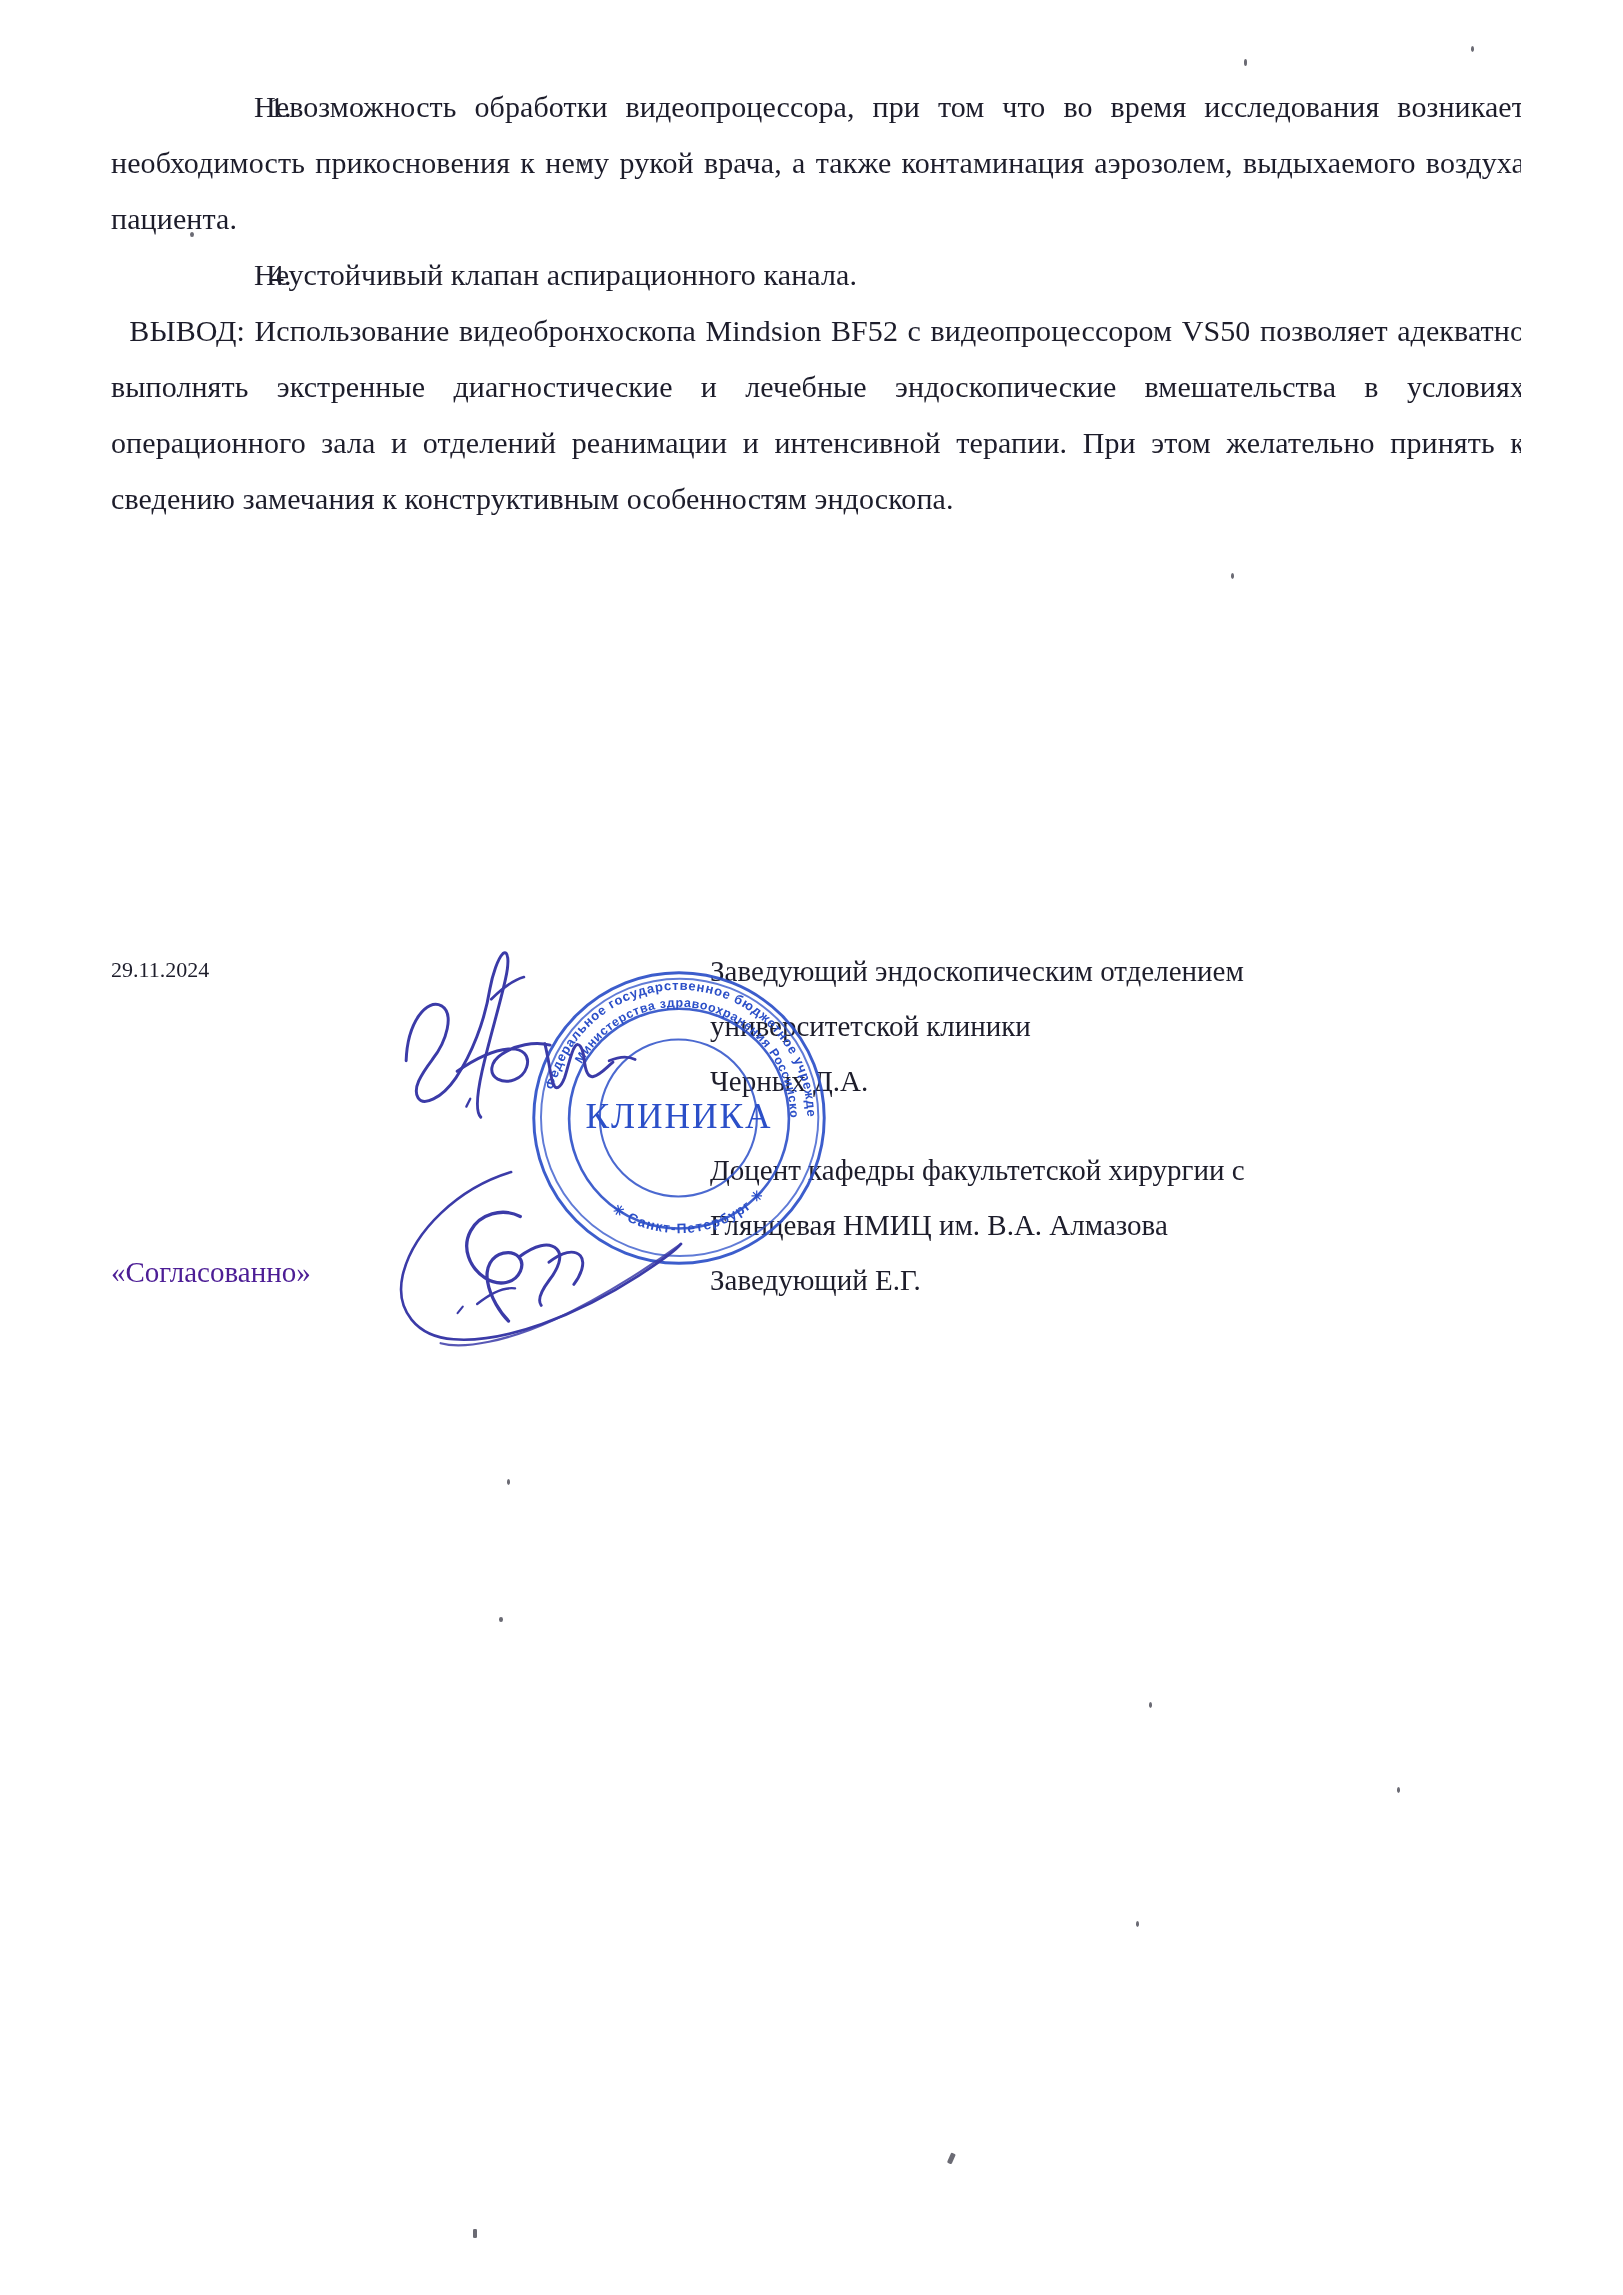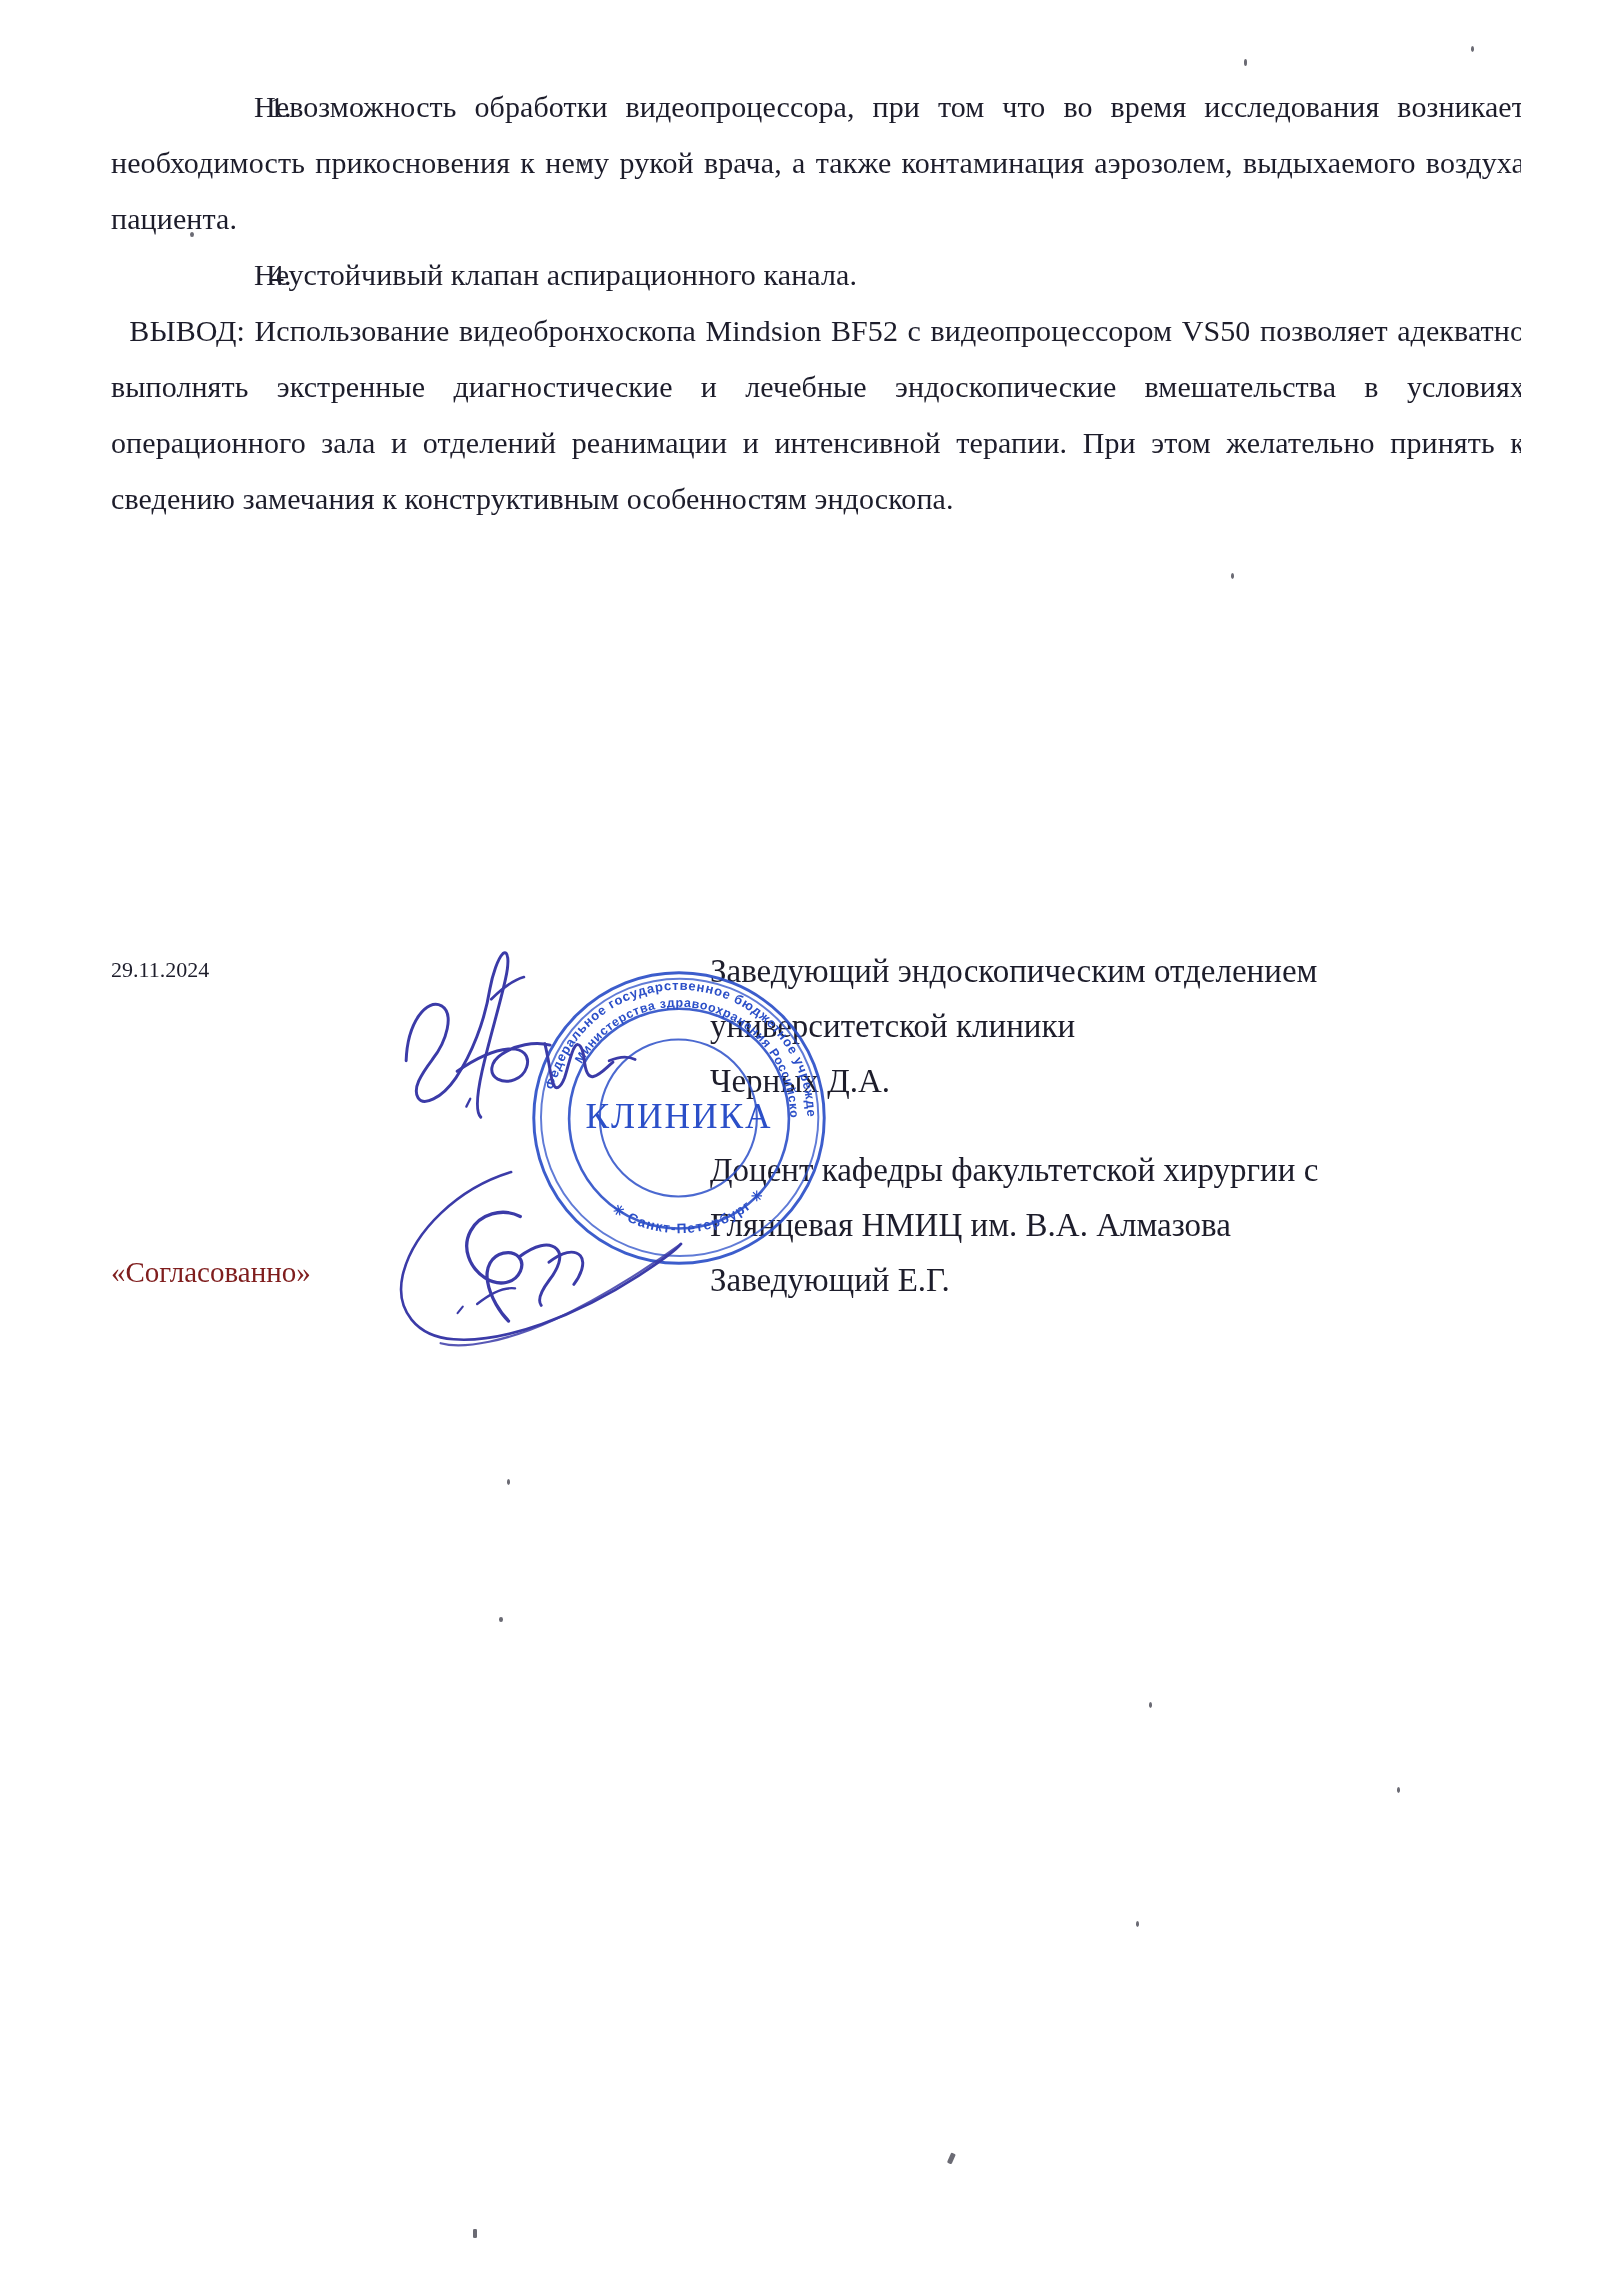--- a/index.html
+++ b/index.html
@@ -60,31 +60,31 @@
     top: 41px;
     font-size: 22px;
     color: #1d1d2b;
     white-space: nowrap;
   }
   .sig-approved {
     position: absolute;
     left: 111px;
     top: 340px;
     font-size: 29px;
-    color: #7f1d1d;
+    color: #4c1d95;
     white-space: nowrap;
   }
   .sig-right {
     position: absolute;
     left: 710px;
     top: 27.5px;
     width: 785px;
   }
   .sig-line {
-    font-size: 33px;
+    font-size: 29px;
     line-height: 55px;
     color: #1d1d2b;
     white-space: nowrap;
   }
   .sig-line.spacer-top { margin-top: 34px; }
 
   
   .ink {
     position: absolute;
     pointer-events: none;

